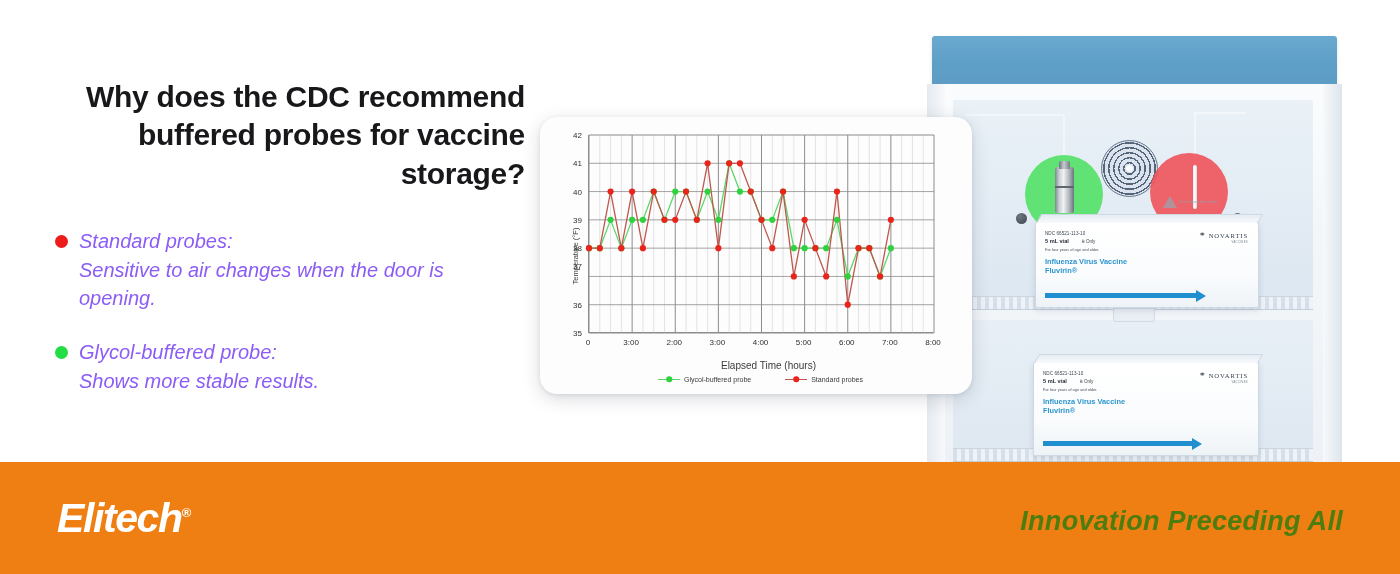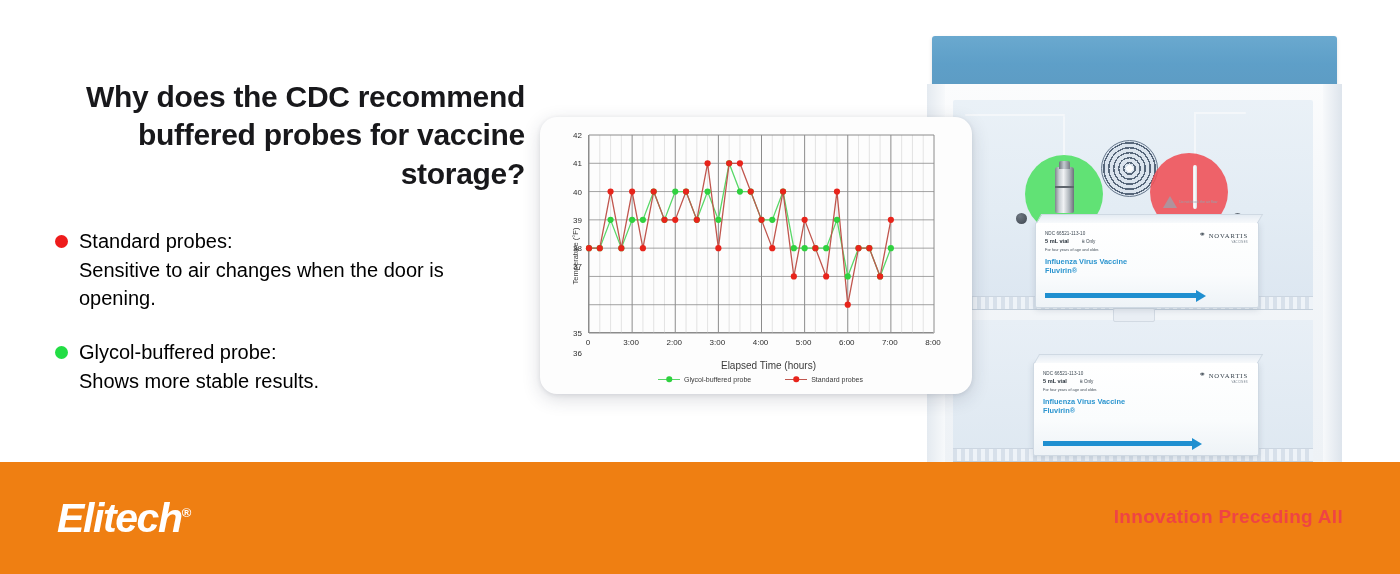--- a/index.html
+++ b/index.html
@@ -19,21 +19,21 @@
     color:#18181b; letter-spacing:-0.3px;text-align:right;
   }
   .bullets { margin-top:34px; }
   .bullet-row { display:flex; align-items:flex-start; margin-bottom:26px; }
   .bullet-dot {
     width:13px; height:13px; border-radius:50%;
     flex:0 0 13px; margin-top:8px; margin-right:11px;
   }
   .dot-red { background:#ee1b1b; }
   .dot-green { background:#22dd44; }
-  .bullet-text { font-size:20px; line-height:1.42; color:#000000; }
+  .bullet-text { font-size:20px; line-height:1.42; color:#8b5cf6;font-style:italic; }
 
   
   .chart-card {
     position:absolute; left:540px; top:117px;
     width:432px; height:277px;
     background:#fdfdfd; border-radius:17px;
     box-shadow:0 5px 18px rgba(40,50,70,0.17), 0 1px 4px rgba(40,50,70,0.10);
     z-index:5;
   }
   .chart-inner { position:absolute; inset:0; }
@@ -252,22 +252,22 @@
     position:absolute; left:57px; top:495px;
     font-size:41px; font-weight:bold; font-style:italic;
     color:#ffffff; letter-spacing:-1.4px; z-index:11;
   }
   .logo-r {
     font-size:13px; font-style:normal; font-weight:bold;
     vertical-align:super; letter-spacing:0;
   }
   .tagline {
     position:absolute; right:57px; top:506px;
-    font-size:19px; font-weight:bold;
-    color:#ef4444; letter-spacing:.3px; z-index:11;
+    font-size:27px; font-style:italic; font-weight:bold;
+    color:#4d7c0f; letter-spacing:.3px; z-index:11;
   }
 </style>
 </head>
 <body>
 
 <div class="left-col">
   <h1 class="headline">Why does the CDC recommend buffered probes for vaccine storage?</h1>
   <div class="bullets">
     <div class="bullet-row">
       <span class="bullet-dot dot-red"></span>
@@ -466,21 +466,21 @@
             <circle cx="247.96875" cy="56.571428571428555" r="3.1" fill="#e8241b"></circle>
             <circle cx="258.75" cy="169.71428571428572" r="3.1" fill="#e8241b"></circle>
             <circle cx="269.53125" cy="113.14285714285715" r="3.1" fill="#e8241b"></circle>
             <circle cx="280.3125" cy="113.14285714285715" r="3.1" fill="#e8241b"></circle>
             <circle cx="291.09375" cy="141.42857142857144" r="3.1" fill="#e8241b"></circle>
             <circle cx="301.875" cy="84.85714285714286" r="3.1" fill="#e8241b"></circle>
           </svg>
       </div>
       <div id="ylabels">
           <div class="ylabel" style="top: 198px;">35</div>
-          <div class="ylabel" style="top: 169.714px; margin-top: 48px;">36</div>
+          <div class="ylabel" style="top: 169.714px;">36</div>
           <div class="ylabel" style="top: 131px;">37</div>
           <div class="ylabel" style="top: 113.143px;">38</div>
           <div class="ylabel" style="top: 84.8571px;">39</div>
           <div class="ylabel" style="top: 56.5714px;">40</div>
           <div class="ylabel" style="top: 28px; margin-left: 23px;">41</div>
           <div class="ylabel" style="top: 0px;">42</div>
         </div>
       <div id="xlabels">
           <div class="xlabel" style="left: 0px;">0</div>
           <div class="xlabel" style="left: 43.125px;">3:00</div>

